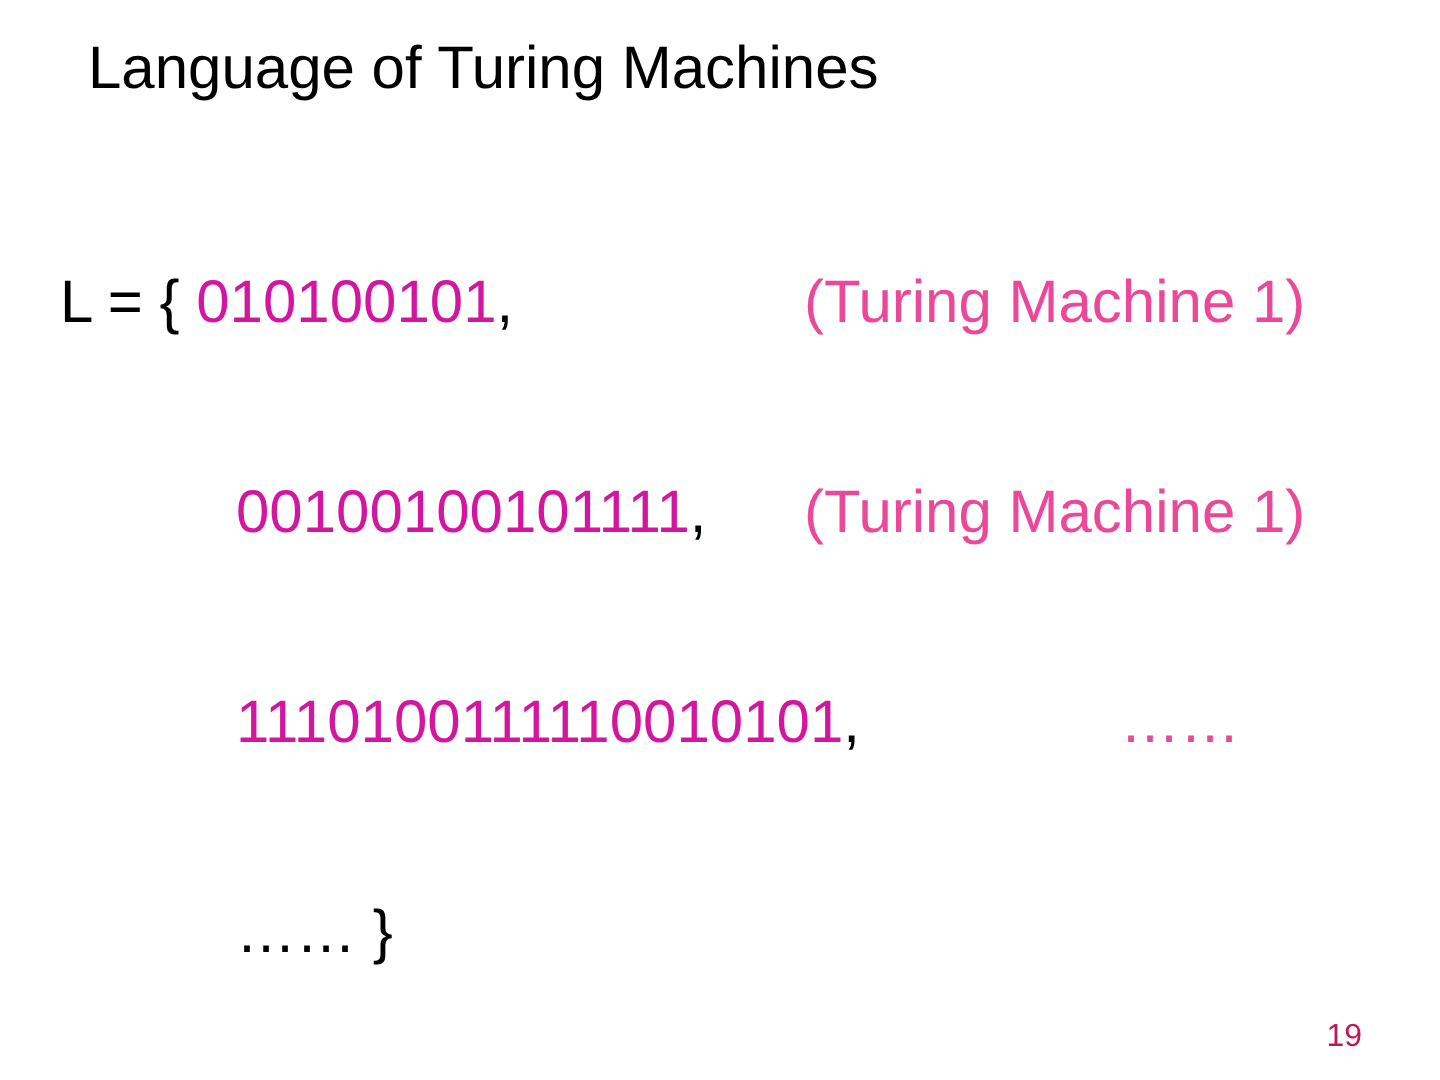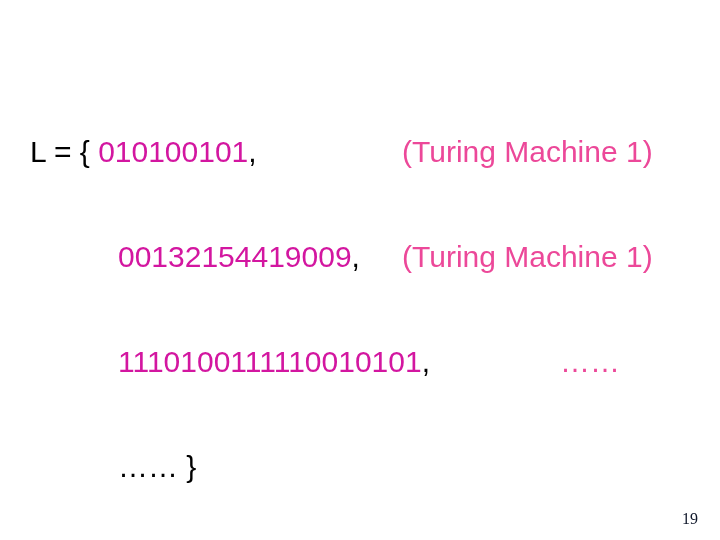--- a/index.html
+++ b/index.html
@@ -45,43 +45,43 @@
   .row1 { top: 135px; }
   .row2 { top: 240px; }
   .row3 { top: 345px; }
   .row4 { top: 450px; }
   .left-col { position:absolute; left: 30px; font-size: 30px; }
   .left-col.indent { left: 118px; }
   .right-col { position:absolute; left: 402px; font-size: 30px; }
   .dots-right { position:absolute; left: 560px; font-size: 30px; }
   .page-num {
     position: absolute;
-    right: 22px;
+    right: 39px;
     bottom: 12px;
     font-size: 16px;
-    color: #0f172a;
-    font-family: Liberation Serif, serif;
+    color: #be185d;
   }
 </style>
 </head>
 <body>
 
 <div class="slide">
 
+  <div class="title">Language of Turing Machines</div>
 
   <div class="row row1">
     <div class="left-col">
       <span class="lprefix">L = { </span><span class="binary">010100101</span><span class="punct">,</span>
     </div>
     <div class="right-col annot">(Turing Machine 1)</div>
   </div>
 
   <div class="row row2">
     <div class="left-col indent">
-      <span class="binary">00132154419009</span><span class="punct">,</span>
+      <span class="binary">00100100101111</span><span class="punct">,</span>
     </div>
     <div class="right-col annot">(Turing Machine 1)</div>
   </div>
 
   <div class="row row3">
     <div class="left-col indent">
       <span class="binary">1110100111110010101</span><span class="punct">,</span>
     </div>
     <div class="dots-right annot">……</div>
   </div>

